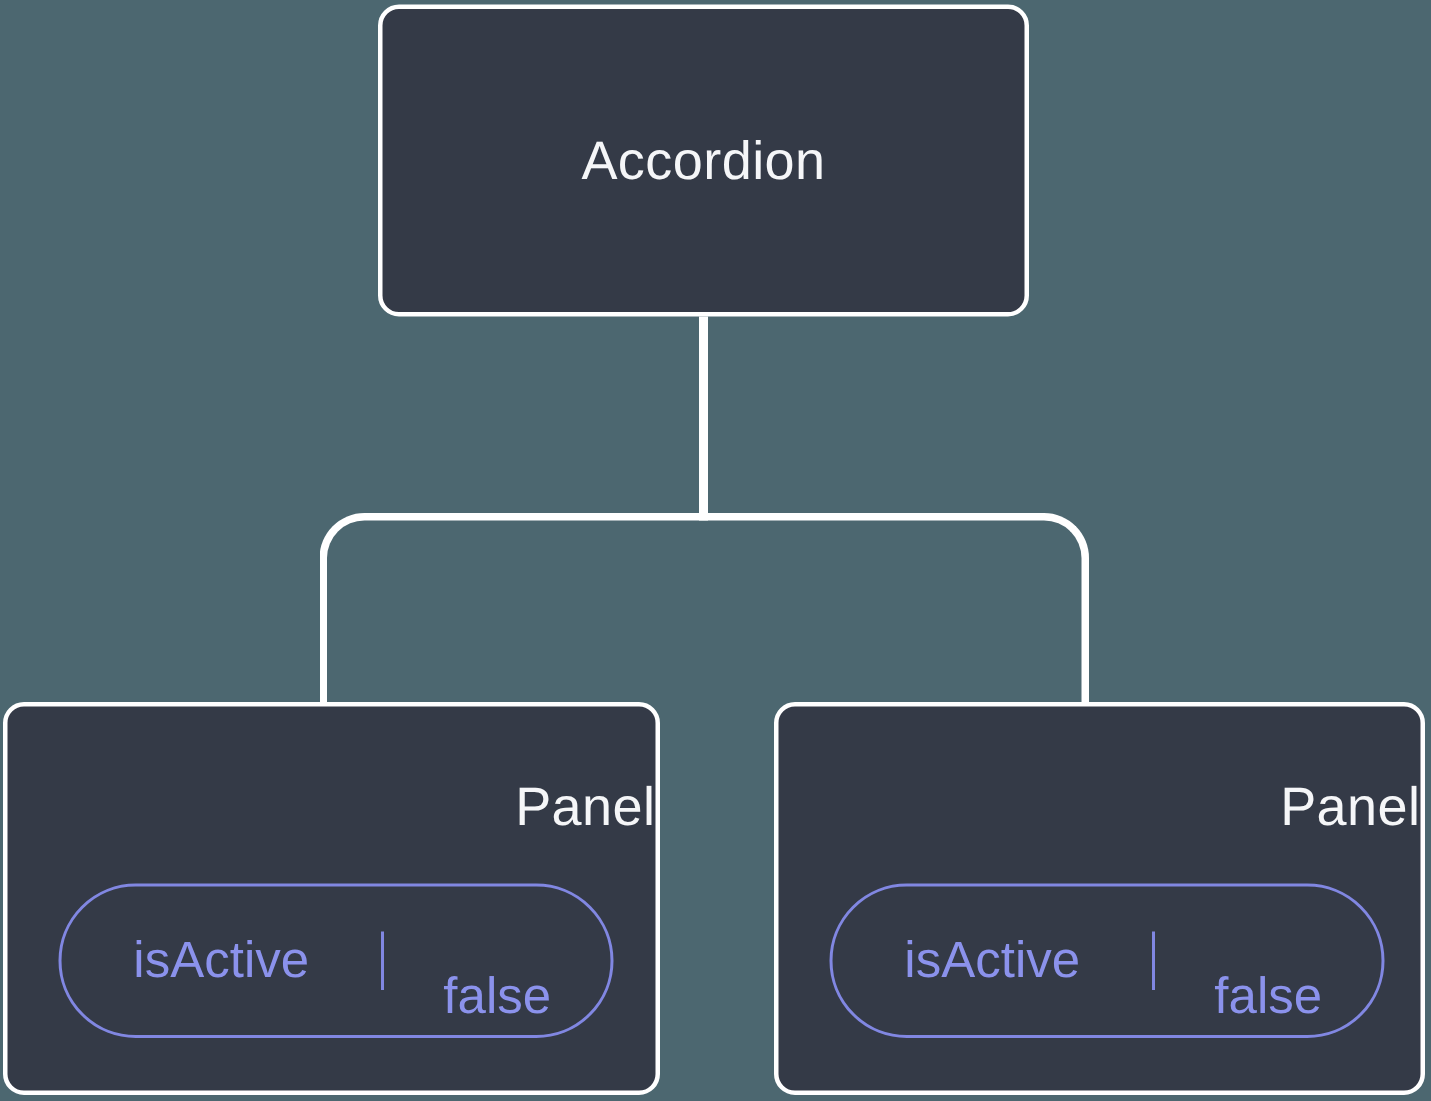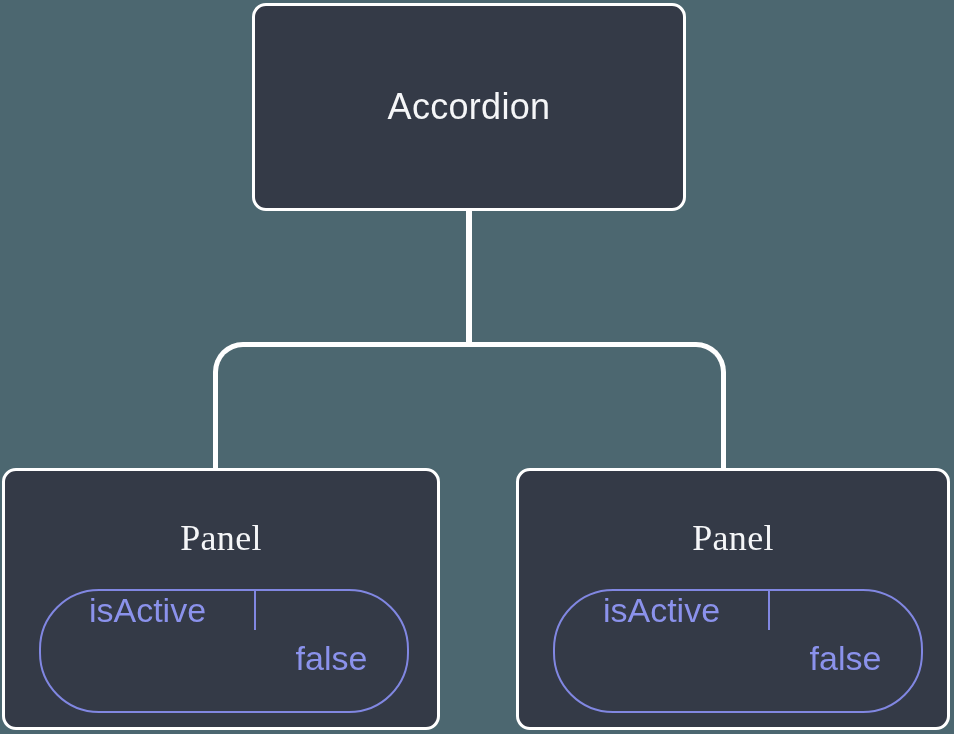--- a/index.html
+++ b/index.html
@@ -63,33 +63,32 @@
   }
   
   .node-panel {
     text-align: center;
   }
   .node-panel .node-title {
     position: absolute;
     top: 46px;
     left: 0;
     width: 100%;
-    text-align: center;
-    font-family: Liberation Serif, serif;
+    text-align: right;
   }
   .panel-left  { left: 2px;   top: 468px; width: 438px; height: 262px; }
   .panel-right { left: 516px; top: 468px; width: 434px; height: 262px; }
   .state-pill {
     position: absolute;
     left: 34px; top: 118px;
-    width: 370px; height: 124px;
+    width: 370px; height: 103px;
     border: 2.5px solid var(--accent);
     border-radius: 60px;
     display: flex;
-    align-items: flex-start;
+    align-items: center;
     overflow: hidden;
   }
   .state-cell {
     display: flex;
     align-items: center;
     justify-content: center;
     font-size: 34px;
     color: var(--pill-text);
   }
   .state-key {

